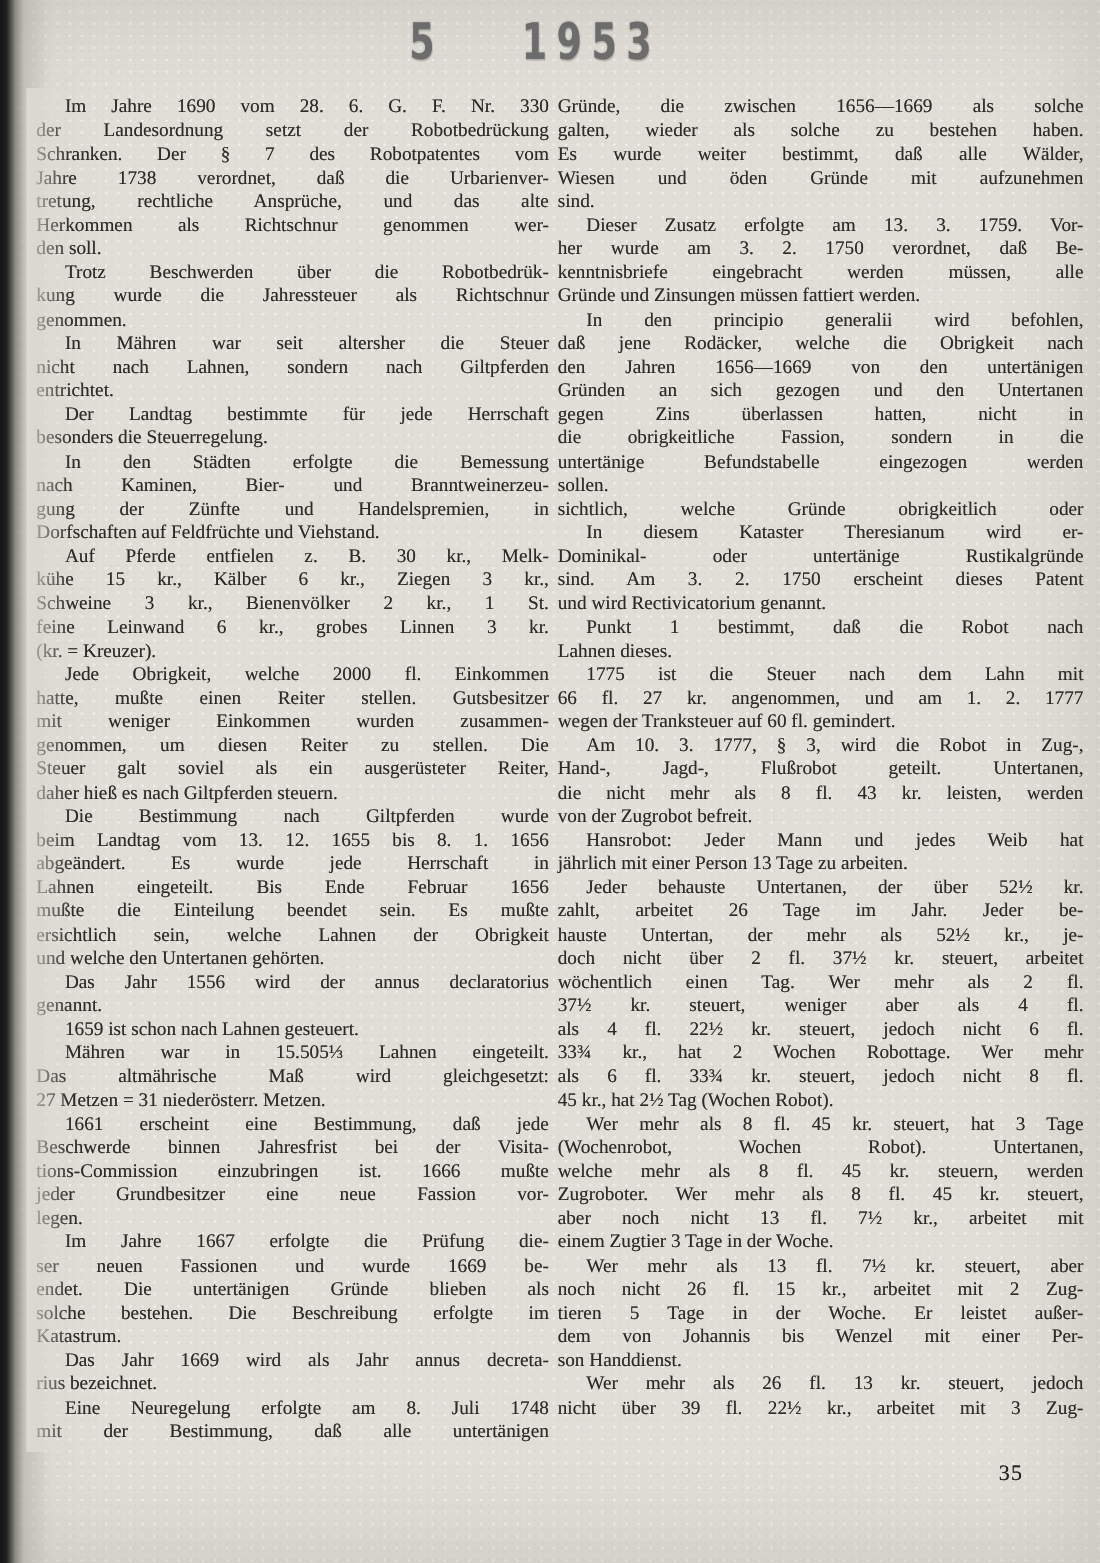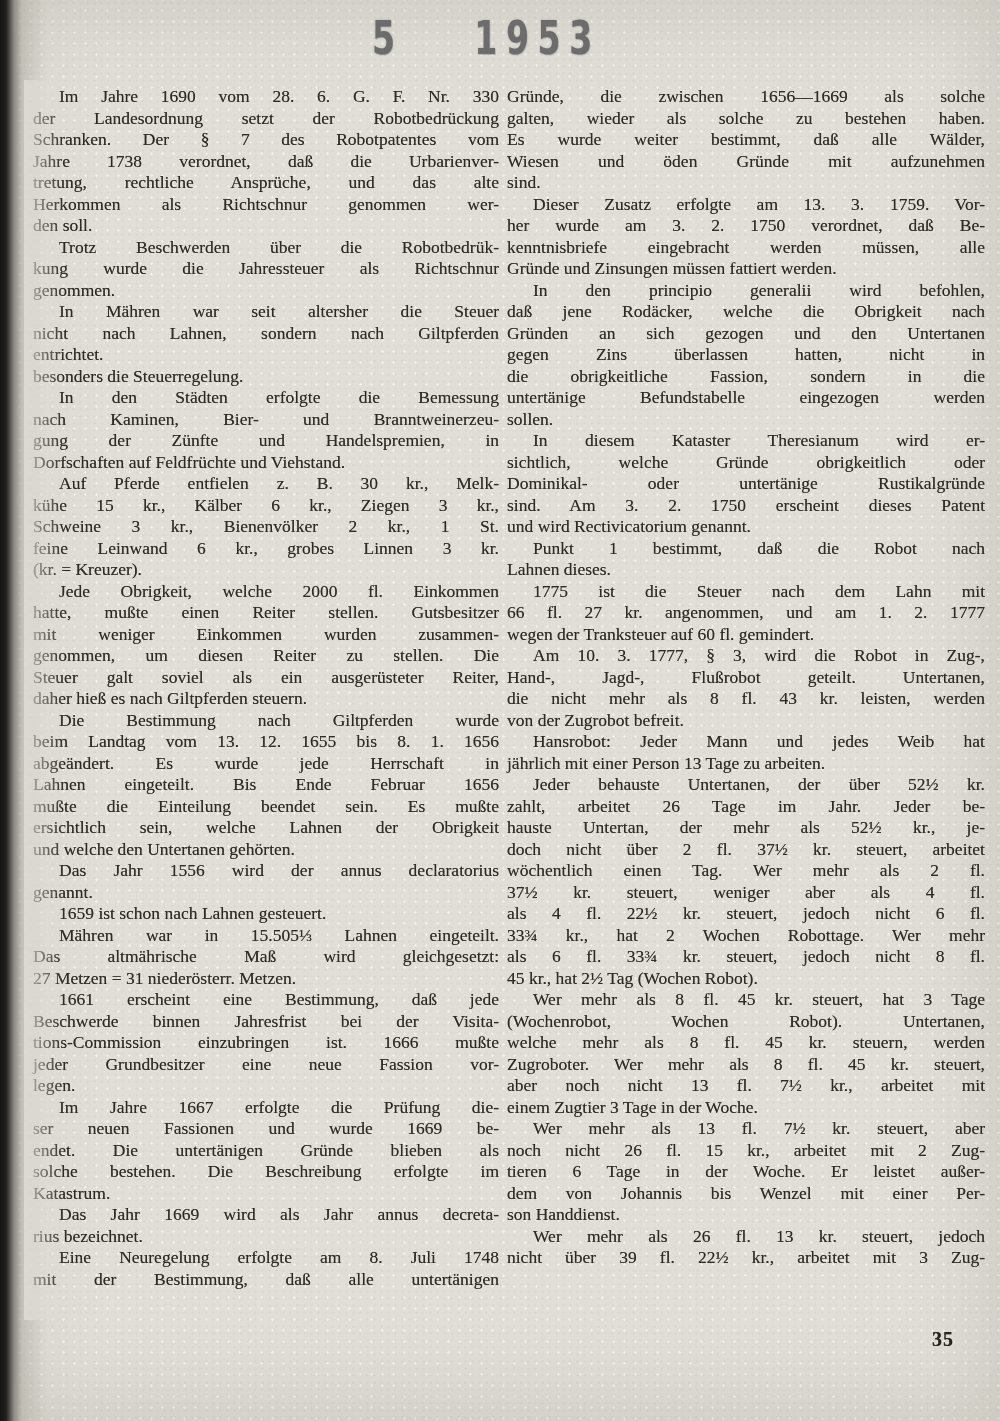--- a/index.html
+++ b/index.html
@@ -43,22 +43,22 @@
     position:absolute;top:86px;
     font-size:17.5px;line-height:21.5px;color:#2e2a26;
     text-shadow:0 0 0.4px rgba(40,36,32,0.55);
   }
   .col-left{left:33px;width:466px;}
   .col-right{left:507px;width:478px;}
   .tline{height:21.5px;text-align:left;}
   .tline.j{text-align:justify;text-align-last:justify;}
   .tline.i{text-indent:26px;}
   .pagenum{
-    position:absolute;left:932px;top:1328px;
-    font-size:20px;font-weight:700;letter-spacing:1px;color:#262320;
+    position:absolute;left:908px;top:1328px;
+    font-size:20px;font-weight:400;letter-spacing:1px;color:#262320;
     text-shadow:0 0 0.6px rgba(30,27,24,0.7);
   }
 </style>
 </head>
 <body>
 
 <div class="page">
   <div class="gutter"></div>
 
   <div class="stamp">
@@ -73,20 +73,21 @@
       <div class="tline j">Jahre 1738 verordnet, daß die Urbarienver-</div>
       <div class="tline j">tretung, rechtliche Ansprüche, und das alte</div>
       <div class="tline j">Herkommen als Richtschnur genommen wer-</div>
       <div class="tline">den soll.</div>
       <div class="tline i j">Trotz Beschwerden über die Robotbedrük-</div>
       <div class="tline j">kung wurde die Jahressteuer als Richtschnur</div>
       <div class="tline">genommen.</div>
       <div class="tline i j">In Mähren war seit altersher die Steuer</div>
       <div class="tline j">nicht nach Lahnen, sondern nach Giltpferden</div>
       <div class="tline">entrichtet.</div>
+      <div class="tline i j">Der Landtag bestimmte für jede Herrschaft</div>
       <div class="tline">besonders die Steuerregelung.</div>
       <div class="tline i j">In den Städten erfolgte die Bemessung</div>
       <div class="tline j">nach Kaminen, Bier- und Branntweinerzeu-</div>
       <div class="tline j">gung der Zünfte und Handelspremien, in</div>
       <div class="tline">Dorfschaften auf Feldfrüchte und Viehstand.</div>
       <div class="tline i j">Auf Pferde entfielen z. B. 30 kr., Melk-</div>
       <div class="tline j">kühe 15 kr., Kälber 6 kr., Ziegen 3 kr.,</div>
       <div class="tline j">Schweine 3 kr., Bienenvölker 2 kr., 1 St.</div>
       <div class="tline j">feine Leinwand 6 kr., grobes Linnen 3 kr.</div>
       <div class="tline">(kr. = Kreuzer).</div>
@@ -129,27 +130,28 @@
       <div class="tline j">galten, wieder als solche zu bestehen haben.</div>
       <div class="tline j">Es wurde weiter bestimmt, daß alle Wälder,</div>
       <div class="tline j">Wiesen und öden Gründe mit aufzunehmen</div>
       <div class="tline">sind.</div>
       <div class="tline i j">Dieser Zusatz erfolgte am 13. 3. 1759. Vor-</div>
       <div class="tline j">her wurde am 3. 2. 1750 verordnet, daß Be-</div>
       <div class="tline j">kenntnisbriefe eingebracht werden müssen, alle</div>
       <div class="tline">Gründe und Zinsungen müssen fattiert werden.</div>
       <div class="tline i j">In den principio generalii wird befohlen,</div>
       <div class="tline j">daß jene Rodäcker, welche die Obrigkeit nach</div>
+      <div class="tline j">den Jahren 1656—1669 von den untertänigen</div>
       <div class="tline j">Gründen an sich gezogen und den Untertanen</div>
       <div class="tline j">gegen Zins überlassen hatten, nicht in</div>
       <div class="tline j">die obrigkeitliche Fassion, sondern in die</div>
       <div class="tline j">untertänige Befundstabelle eingezogen werden</div>
       <div class="tline">sollen.</div>
+      <div class="tline j">sichtlich, welche Gründe obrigkeitlich oder</div>
       <div class="tline i j">In diesem Kataster Theresianum wird er-</div>
-      <div class="tline j">sichtlich, welche Gründe obrigkeitlich oder</div>
       <div class="tline j">Dominikal- oder untertänige Rustikalgründe</div>
       <div class="tline j">sind. Am 3. 2. 1750 erscheint dieses Patent</div>
       <div class="tline">und wird Rectivicatorium genannt.</div>
       <div class="tline i j">Punkt 1 bestimmt, daß die Robot nach</div>
       <div class="tline">Lahnen dieses.</div>
       <div class="tline i j">1775 ist die Steuer nach dem Lahn mit</div>
       <div class="tline j">66 fl. 27 kr. angenommen, und am 1. 2. 1777</div>
       <div class="tline">wegen der Tranksteuer auf 60 fl. gemindert.</div>
       <div class="tline i j">Am 10. 3. 1777, § 3, wird die Robot in Zug-,</div>
       <div class="tline j">Hand-, Jagd-, Flußrobot geteilt. Untertanen,</div>
@@ -168,21 +170,21 @@
       <div class="tline j">als 6 fl. 33¾ kr. steuert, jedoch nicht 8 fl.</div>
       <div class="tline">45 kr., hat 2½ Tag (Wochen Robot).</div>
       <div class="tline i j">Wer mehr als 8 fl. 45 kr. steuert, hat 3 Tage</div>
       <div class="tline j">(Wochenrobot, Wochen Robot). Untertanen,</div>
       <div class="tline j">welche mehr als 8 fl. 45 kr. steuern, werden</div>
       <div class="tline j">Zugroboter. Wer mehr als 8 fl. 45 kr. steuert,</div>
       <div class="tline j">aber noch nicht 13 fl. 7½ kr., arbeitet mit</div>
       <div class="tline">einem Zugtier 3 Tage in der Woche.</div>
       <div class="tline i j">Wer mehr als 13 fl. 7½ kr. steuert, aber</div>
       <div class="tline j">noch nicht 26 fl. 15 kr., arbeitet mit 2 Zug-</div>
-      <div class="tline j">tieren 6 Tage in der Woche. Er leistet außer-</div>
+      <div class="tline j">tieren 5 Tage in der Woche. Er leistet außer-</div>
       <div class="tline j">dem von Johannis bis Wenzel mit einer Per-</div>
       <div class="tline">son Handdienst.</div>
       <div class="tline i j">Wer mehr als 26 fl. 13 kr. steuert, jedoch</div>
       <div class="tline j">nicht über 39 fl. 22½ kr., arbeitet mit 3 Zug-</div>
     </div>
 
   <div class="fade-left"></div>
 
   <div class="pagenum">35</div>
 </div>

